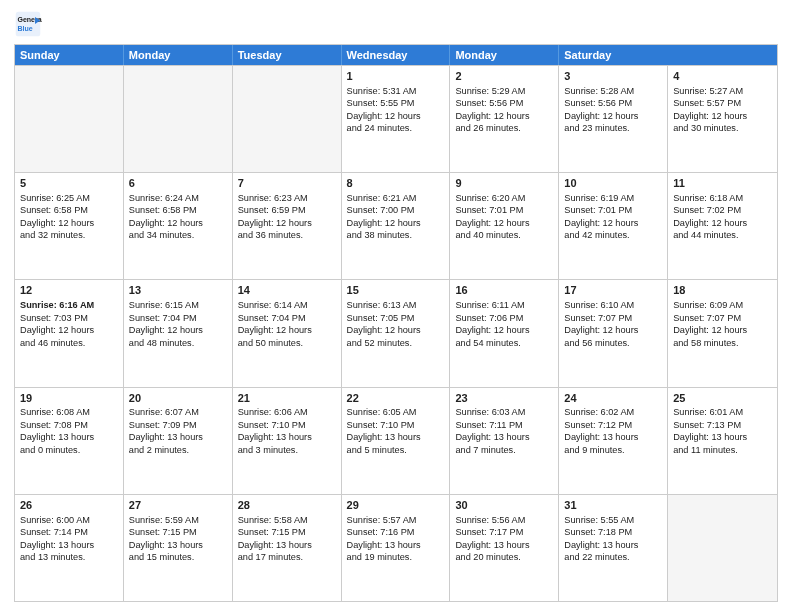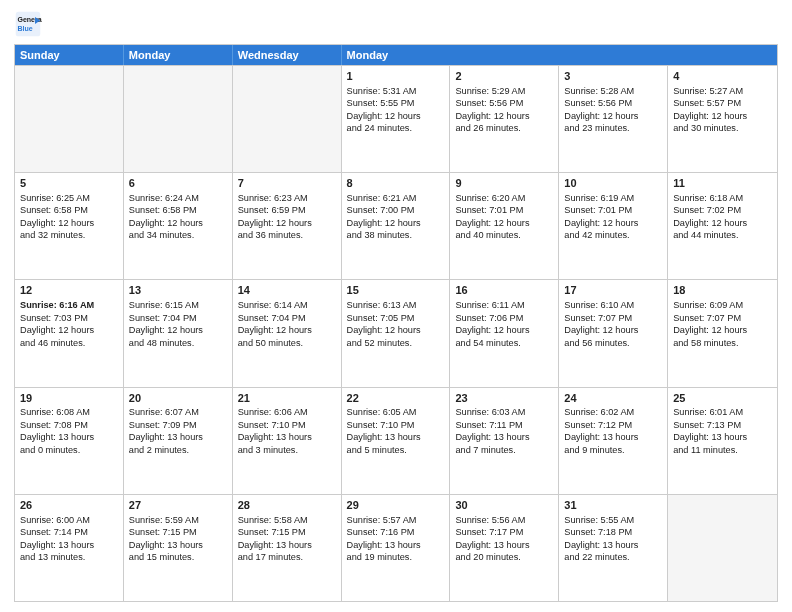--- a/index.html
+++ b/index.html
@@ -120,22 +120,24 @@
     <div class="title-block">
       <div class="month-title"></div>
       <div class="location"></div>
     </div>
   </div>
 
   <div class="calendar">
     <div class="cal-header" id="cal-header">
         <div class="cal-header-cell">Sunday</div>
         <div class="cal-header-cell">Monday</div>
+        <div class="cal-header-cell">Tuesday</div>
         <div class="cal-header-cell">Wednesday</div>
         <div class="cal-header-cell">Monday</div>
+        <div class="cal-header-cell">Saturday</div>
       </div>
     <div class="cal-body" id="cal-body">
         <div class="cal-row">
           <div class="cal-cell empty"></div>
           <div class="cal-cell empty"></div>
           <div class="cal-cell empty"></div>
           <div class="cal-cell">
             <span class="day-num">1</span>
             <span style="display: block;">Sunrise: 5:31 AM</span>
             <span style="display: block;">Sunset: 5:55 PM</span>

